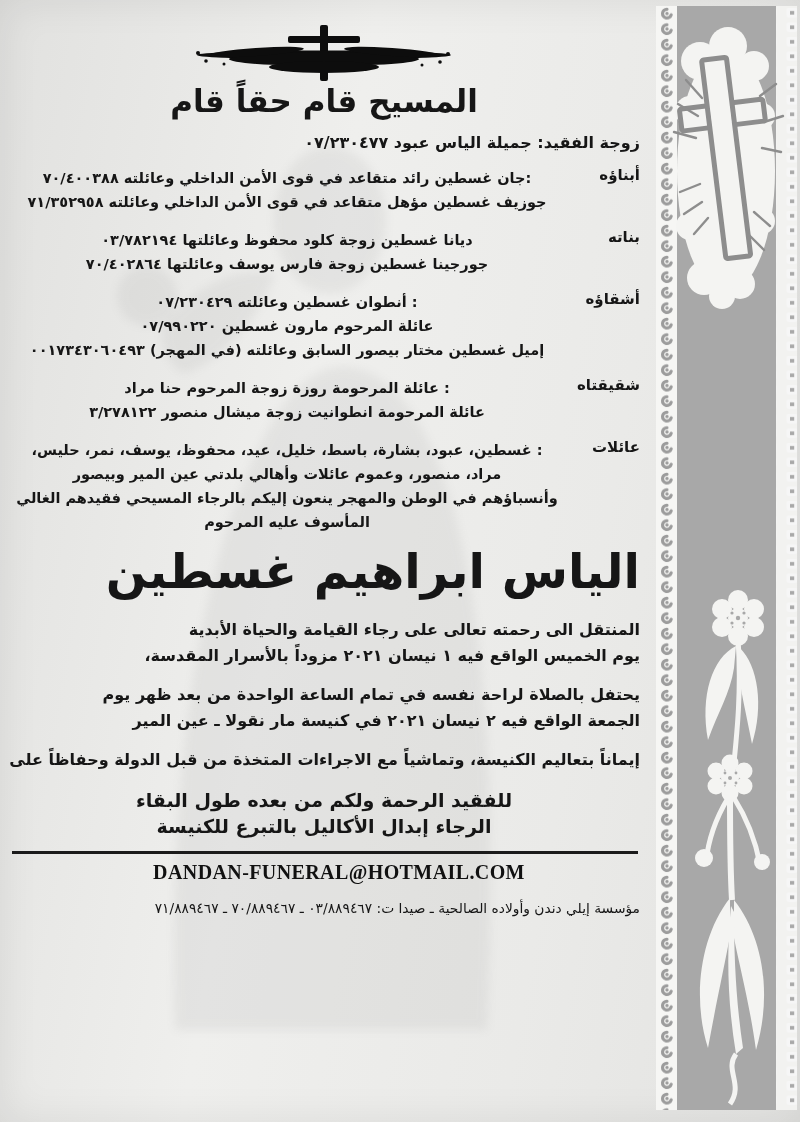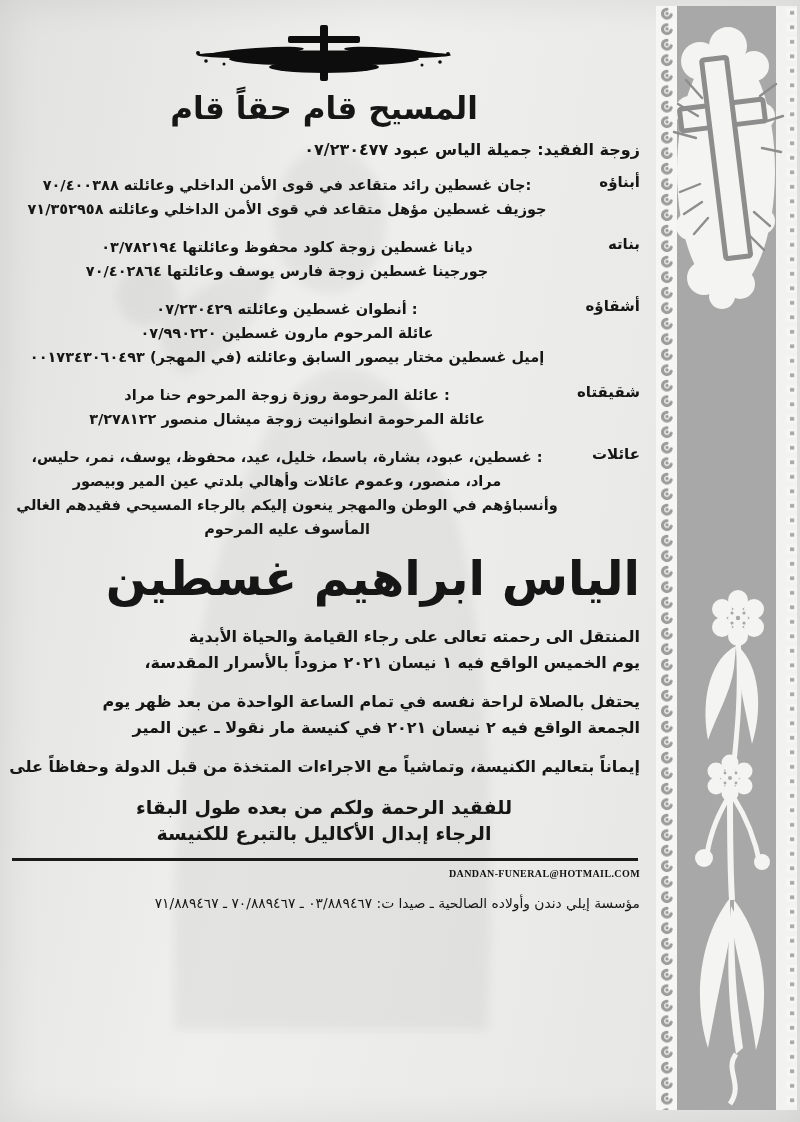--- a/index.html
+++ b/index.html
@@ -6,31 +6,31 @@
   .page{
     position:relative;width:800px;height:1122px;overflow:hidden;
     background:linear-gradient(100deg,#e1e1df 0%,#efefed 38%,#eaeae8 70%,#e3e3e1 100%);
     font-family:"DejaVu Sans",sans-serif;color:#161616;
   }
   .page::before{content:"";position:absolute;inset:0;box-shadow:inset 0 0 40px rgba(0,0,0,.08);pointer-events:none;}
   .watermark{position:absolute;left:15px;top:70px;width:620px;height:980px;opacity:.09;filter:blur(5px);}
   .band{position:absolute;top:6px;right:3px;width:141px;height:1104px;}
   .main{position:absolute;left:0;top:0;width:656px;height:100%;direction:rtl;box-sizing:border-box;padding:16px 16px 0 8px;}
   .ornament{display:block;margin:8px auto 0;}
-  .banner-title{text-align:center;font-size:31px;font-weight:bold;margin-top:8px;}
+  .banner-title{text-align:center;font-size:31px;font-weight:bold;margin-top:1px;}
   .wife{font-size:16px;font-weight:bold;margin-top:14px;text-align:right;}
   .sec{display:flex;margin-top:14px;}
   .sec-label{flex:0 0 74px;font-size:15px;font-weight:bold;}
   .sec-lines{flex:1;font-size:14.5px;font-weight:bold;line-height:24px;text-align:center;}
   .sec-lines .ln:first-child{}
   .name{font-size:48px;font-weight:bold;line-height:66px;margin-top:4px;}
   .para{text-align:right;font-size:16px;font-weight:bold;line-height:26px;margin-top:13px;}
   .closing{text-align:center;font-size:19px;font-weight:bold;line-height:26px;margin-top:14px;}
   .rule{height:3px;background:#1b1b1b;margin:12px 2px 0 4px;}
-  .email{direction:ltr;text-align:right;font-family:"Liberation Serif",serif;font-weight:bold;font-size:10px;letter-spacing:.4px;margin:7px 0 16px 30px;color:#111;}
+  .email{direction:ltr;text-align:center;font-family:"Liberation Serif",serif;font-weight:bold;font-size:20px;letter-spacing:.4px;margin:7px 0 16px 30px;color:#111;}
   .org{font-size:13.8px;font-weight:normal;text-align:right;margin-top:9px;}
 </style>
 </head>
 <body>
 
 <div class="page">
 
   <svg class="watermark" viewBox="0 0 620 980" aria-hidden="true">
     <g fill="#787878">
       <ellipse cx="315" cy="150" rx="56" ry="74"></ellipse>

